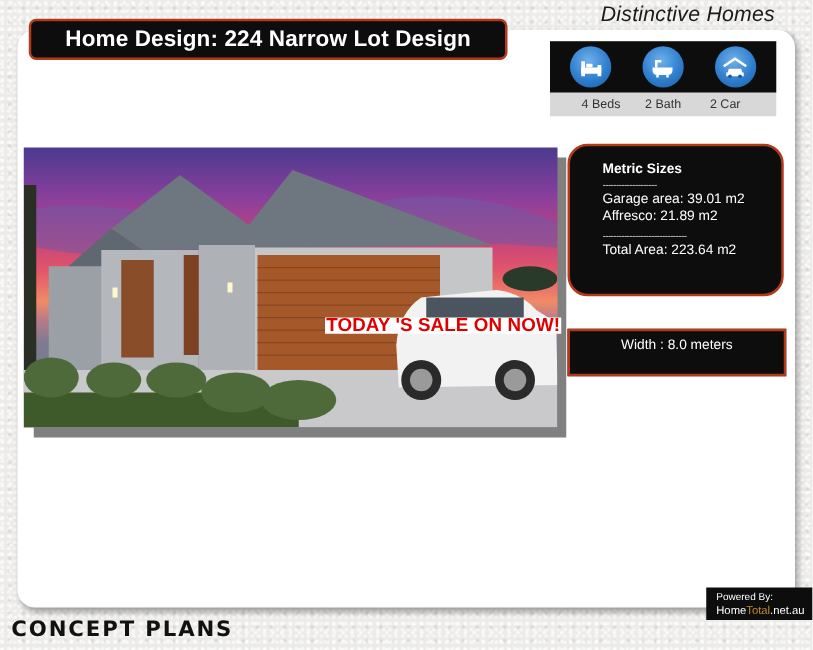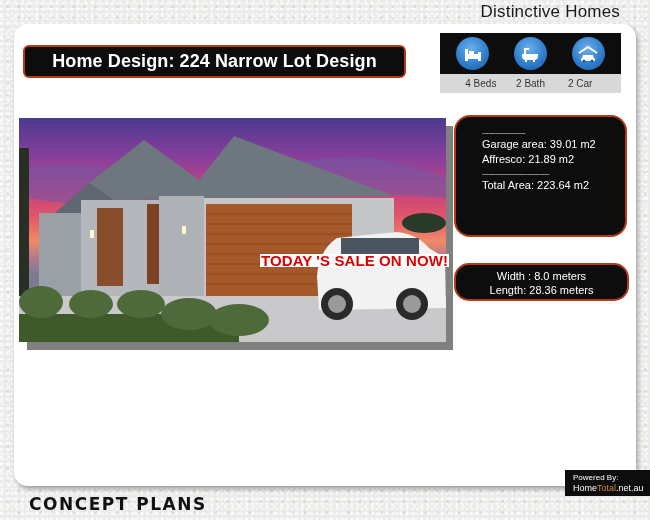--- a/index.html
+++ b/index.html
@@ -9,29 +9,29 @@
       font-family: "Liberation Sans", sans-serif;
       background: #ecebe9;
       background-image:
         radial-gradient(circle at 20% 30%, rgba(255,255,255,0.7) 0 1px, transparent 2px),
         radial-gradient(circle at 70% 60%, rgba(200,200,200,0.5) 0 1px, transparent 2px),
         radial-gradient(circle at 40% 80%, rgba(255,255,255,0.6) 0 1px, transparent 2px);
       background-size: 7px 7px, 11px 11px, 5px 5px;
     }
     .brand {
       position: absolute; top: 2px; right: 30px;
-      font-size: 17px; color: #1a1a1a; letter-spacing: 0.2px;
+      font-size: 17px; color: #1a1a1a; letter-spacing: 0.2px; font-style: italic;
     }
     .panel {
       position: absolute; left: 14px; top: 24px; width: 622px; height: 462px;
       background: #ffffff; border-radius: 14px;
       box-shadow: 2px 3px 5px rgba(0,0,0,0.35);
     }
     .title-box {
-      position: absolute; left: 23px; top: 45px; width: 383px; height: 33px;
+      position: absolute; left: 23px; top: 15px; width: 383px; height: 33px;
       background: #0d0d0d; border: 2px solid #b13a1a; border-radius: 6px;
       color: #ffffff; font-weight: bold; font-size: 18px;
       display: flex; align-items: center; justify-content: center;
       letter-spacing: 0.1px;
     }
     .features {
       position: absolute; left: 440px; top: 33px; width: 181px; height: 60px;
       background: #d8d8d8;
     }
     .features .icons {
@@ -69,28 +69,27 @@
       position: absolute; background: #0d0d0d; border: 2px solid #b13a1a; color: #ffffff;
     }
     .metric-box {
       left: 454px; top: 115px; width: 173px; height: 122px; border-radius: 16px;
       padding: 11px 0 0 26px; font-size: 11px; line-height: 14.5px;
     }
     .metric-box .head { font-weight: bold; font-size: 11px; margin-bottom: 0; }
     .metric-box .dash { color: #ddd; font-size: 8px; line-height: 9px; letter-spacing: -0.5px; }
     .metric-box .dash2 { color: #ddd; font-size: 8px; line-height: 9px; letter-spacing: -0.5px; margin-top: 3px; }
     .dim-box {
-      left: 454px; top: 263px; width: 175px; height: 38px; border-radius: 15px;
+      left: 454px; top: 263px; width: 175px; height: 38px; border-radius: 0;
       font-size: 11px; line-height: 14px; text-align: center; padding-top: 4px;
     }
     .footer-logo {
       position: absolute; left: 9px; top: 494px;
       font-size: 17px; font-weight: bold; letter-spacing: 1.5px; color: #111;
       font-family: "DejaVu Sans", sans-serif;
-      margin-left: 20px;
     }
     .powered {
       position: absolute; left: 565px; top: 470px; width: 85px; height: 26px;
       background: #0d0d0d; color: #fff; font-size: 8px; padding: 3px 0 0 8px; line-height: 10px;
     }
     .powered .link { font-size: 9px; color: #fff; }
     .powered .link .hw { color: #ffffff; text-align: center; }
     .powered .link .hl { color: #c98b2a; }
   </style>
 </head>
@@ -189,30 +188,30 @@
     <rect x="322" y="120" width="78" height="18" fill="#4a5560"></rect>
     <circle cx="318" cy="186" r="16" fill="#2a2a2a"></circle>
       <circle cx="318" cy="186" r="9" fill="#9a9a9a"></circle>
     <circle cx="393" cy="186" r="16" fill="#2a2a2a"></circle>
       <circle cx="393" cy="186" r="9" fill="#9a9a9a"></circle>
   </svg>
 </div>
 <div class="sale-badge">TODAY 'S SALE ON NOW!</div>
 
 <div class="info-box metric-box">
+  <div class="head">Metric Sizes</div>
   <div class="dash">--------------------</div>
   <div>Garage area: 39.01 m2</div>
   <div>Affresco: 21.89 m2</div>
   <div class="dash2">-------------------------------</div>
   <div>Total Area: 223.64 m2</div>
 </div>
 
 <div class="info-box dim-box">
   <div>Width : 8.0 meters</div>
-  <div>Length: 28.36 meters</div>
 </div>
 
 <div class="footer-logo">CONCEPT PLANS</div>
 
 <div class="powered">
   <div>Powered By:</div>
   <div class="link"><span class="hw">Home</span><span class="hl">Total</span><span class="hw">.net.au</span></div>
 </div>
 
 </body></html>

